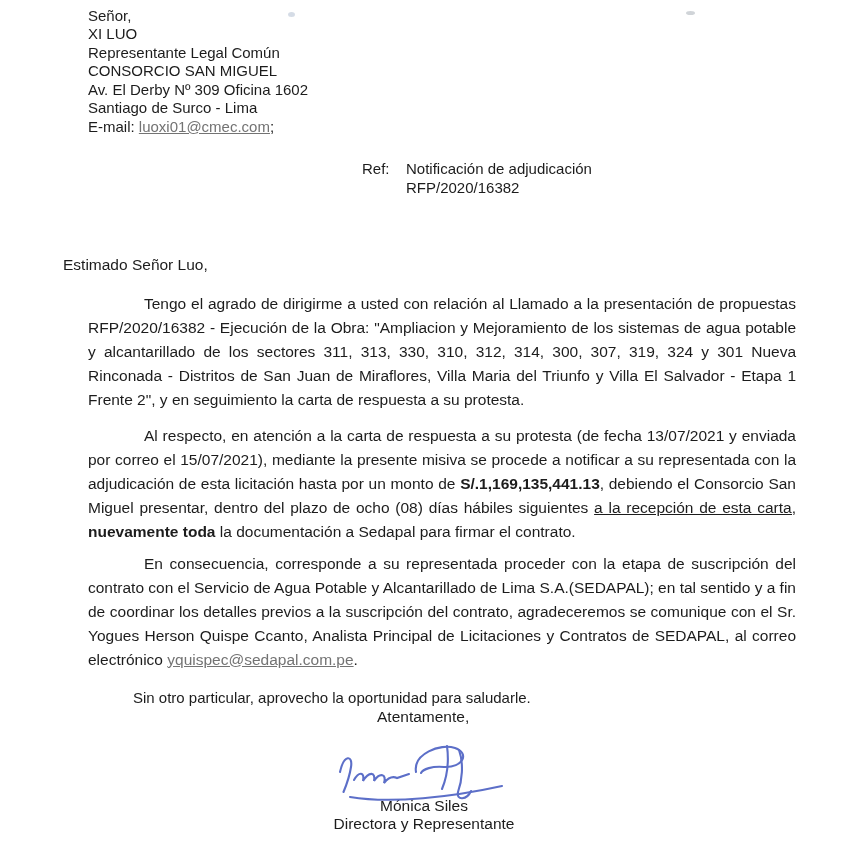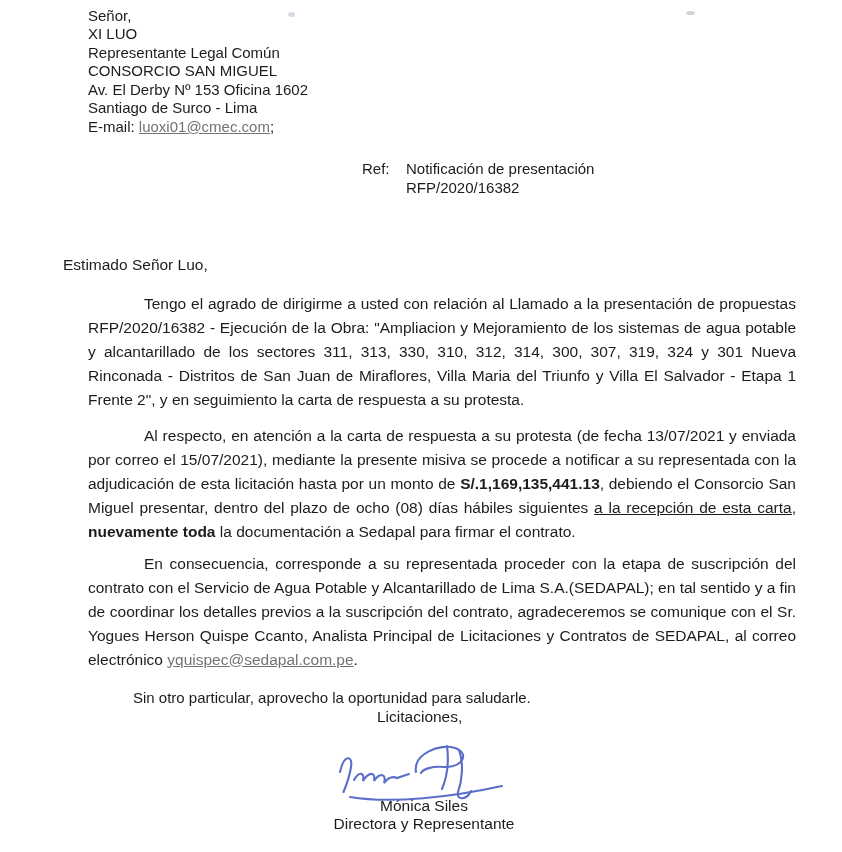--- a/index.html
+++ b/index.html
@@ -57,44 +57,44 @@
 <div class="page">
 
   <div class="speck speck1"></div>
   <div class="speck speck2"></div>
 
   <div class="address">
     <div>Señor,</div>
     <div>XI LUO</div>
     <div>Representante Legal Común</div>
     <div>CONSORCIO SAN MIGUEL</div>
-    <div>Av. El Derby Nº 153 Oficina 1602</div>
+    <div>Av. El Derby Nº 309 Oficina 1602</div>
     <div>Santiago de Surco - Lima</div>
     <div><span>E-mail: </span><a class="link">luoxi01@cmec.com</a><span>;</span></div>
   </div>
 
   <div class="ref">
     <div class="ref-label">Ref:</div>
     <div class="ref-col">
-      <div>Notificación de presentación</div>
+      <div>Notificación de adjudicación</div>
       <div>RFP/2020/16382</div>
     </div>
   </div>
 
   <div class="salutation">Estimado Señor Luo,</div>
 
   <p class="para p1"><span>Tengo el agrado de dirigirme a usted con relación al Llamado a la presentación de propuestas RFP/2020/16382 - Ejecución de la Obra: "Ampliacion y Mejoramiento de los sistemas de agua potable y alcantarillado de los sectores 311, 313, 330, 310, 312, 314, 300, 307, 319, 324 y 301 Nueva Rinconada - Distritos de San Juan de Miraflores, Villa Maria del Triunfo y Villa El Salvador - Etapa 1 Frente 2", y en seguimiento la carta de respuesta a su protesta.</span></p>
 
   <p class="para p2"><span>Al respecto, en atención a la carta de respuesta a su protesta (de fecha 13/07/2021 y enviada por correo el 15/07/2021), mediante la presente misiva se procede a notificar a su representada con la adjudicación de esta licitación hasta por un monto de </span><span class="bold">S/.1,169,135,441.13</span><span>, debiendo el Consorcio San Miguel presentar, dentro del plazo de ocho (08) días hábiles siguientes </span><span class="ul">a la recepción de esta carta,</span><span> </span><span class="bold">nuevamente toda</span><span> la documentación a Sedapal para firmar el contrato.</span></p>
 
   <p class="para p3"><span>En consecuencia, corresponde a su representada proceder con la etapa de suscripción del contrato con el Servicio de Agua Potable y Alcantarillado de Lima S.A.(SEDAPAL); en tal sentido y a fin de coordinar los detalles previos a la suscripción del contrato, agradeceremos se comunique con el Sr. Yogues Herson Quispe Ccanto, Analista Principal de Licitaciones y Contratos de SEDAPAL, al correo electrónico </span><a class="link">yquispec@sedapal.com.pe</a><span>.</span></p>
 
   <div class="closing">Sin otro particular, aprovecho la oportunidad para saludarle.</div>
 
-  <div class="valediction">Licitaciones,</div>
+  <div class="valediction">Atentamente,</div>
 
   <svg class="sig-svg" width="180" height="68" viewBox="0 0 180 68" fill="none" xmlns="http://www.w3.org/2000/svg">
     <g stroke="#4f63c4" stroke-width="2.1" stroke-linecap="round" fill="none" opacity="0.92">
       <path d="M10 31 C 14 13, 23 14, 21 26 C 19.5 36, 16 45, 13.5 51"></path>
       <path d="M24 39 C 29 30, 35 31, 33 40 C 39 30, 46 31, 44 40 C 50 31, 57 33, 54 42 C 58 37, 63 35, 67 37 L 79 33"></path>
       <path d="M86 31 C 83 13, 110 2, 125 7 C 140 12, 133 27, 114 26 C 102 25, 93 28, 91 32"></path>
       <path d="M117 5 C 119 20, 117 36, 112 48"></path>
       <path d="M129 9 C 134 23, 132 40, 128 51 C 126 60, 137 59, 141 50"></path>
       <path d="M20 56 C 62 63, 122 56, 172 45"></path>
     </g>

